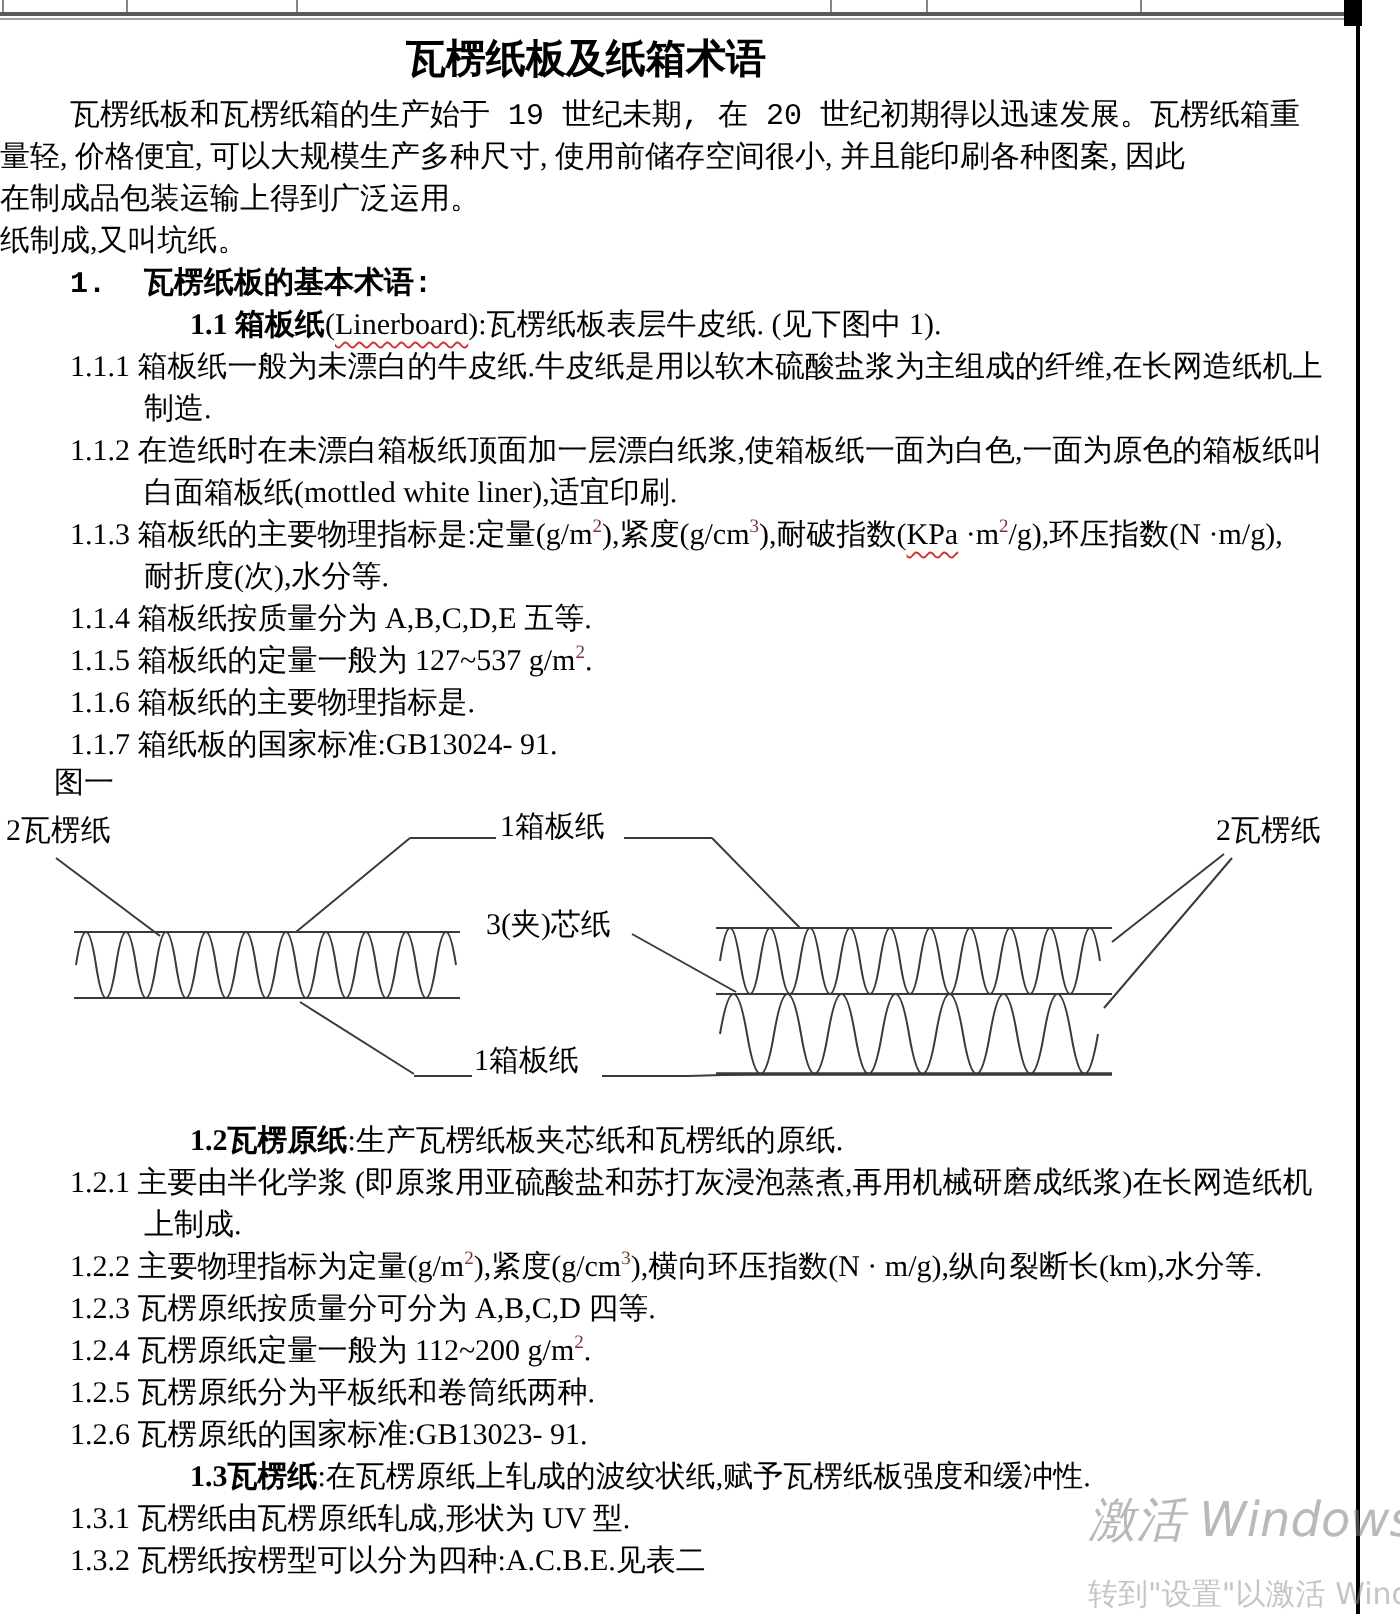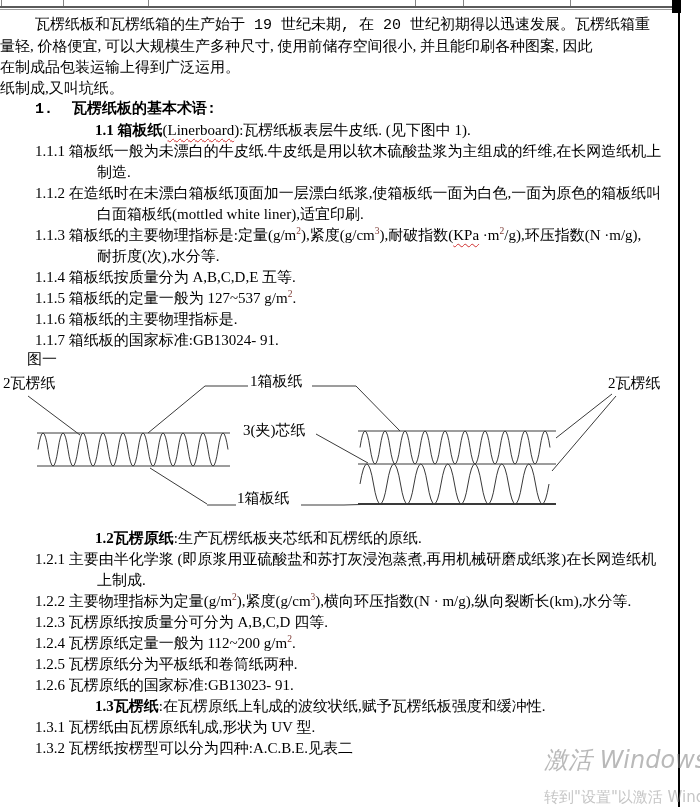--- a/index.html
+++ b/index.html
@@ -19,21 +19,21 @@
   
   .page-border { position:absolute; top:10px; left:678px; width:2px; height:797px; background:#000; z-index:4; }
   
   .doc-body { position:absolute; top:15px; left:0; width:676px; height:792px; overflow:hidden; }
   .doc-title { text-align:center; padding-right:90px; font-size:20px; font-weight:bold; height:33px; line-height:30px; }
   .ln { white-space:nowrap; height:21px; line-height:21px; font-size:15px; }
   .iP { padding-left:35px;font-family:Liberation Mono, monospace; }
   .i0 { padding-left:0; }
   .iA { padding-left:95px; }
   .iB { padding-left:35px; }
-  .iC { padding-left:97px; }
+  .iC { padding-left:72px; }
   .seg-plain { }
   .seg-bold { font-weight:bold; }
   .seg-boldnum { font-weight:bold; display:inline-block; min-width:37px; }
   .seg-spell { text-decoration:underline wavy #d03030; text-decoration-thickness:1px; text-underline-offset:3px; }
   sup.seg-sup { font-size:9.5px; color:#79352f; line-height:0; }
   
   .fig-caption { text-align:left; width:676px; height:17px; line-height:17px; font-size:15px;margin-left:27px; }
   .figure { position:relative; width:676px; height:160px; }
   .figure svg { position:absolute; top:0; left:0; }
   .flabel { position:absolute; font-size:15px; height:18px; line-height:18px; white-space:nowrap; }
@@ -56,20 +56,21 @@
     <div class="vtick" style="left:570px"></div>
     <div class="vtick" style="left:672px"></div>
     <div class="hline1"></div>
     <div class="hline2"></div>
     <div class="corner"></div>
   </div>
 
   <div class="page-border"></div>
 
   <div class="doc-body">
+    <div class="doc-title">瓦楞纸板及纸箱术语</div>
 
     <div id="lines-before">
         <div class="ln iP"><span class="seg-plain">瓦楞纸板和瓦楞纸箱的生产始于 19 世纪未期, 在 20 世纪初期得以迅速发展。瓦楞纸箱重</span></div>
         <div class="ln i0"><span class="seg-plain">量轻, 价格便宜, 可以大规模生产多种尺寸, 使用前储存空间很小, 并且能印刷各种图案, 因此</span></div>
         <div class="ln i0"><span class="seg-plain">在制成品包装运输上得到广泛运用。</span></div>
         <div class="ln i0"><span class="seg-plain">纸制成,又叫坑纸。</span></div>
         <div class="ln iP"><span class="seg-boldnum">1.</span><span class="seg-bold">瓦楞纸板的基本术语:</span></div>
         <div class="ln iA"><span class="seg-bold">1.1 </span><span class="seg-bold">箱板纸</span><span class="seg-plain">(</span><span class="seg-spell">Linerboard</span><span class="seg-plain">):瓦楞纸板表层牛皮纸. (见下图中 1).</span></div>
         <div class="ln iB"><span class="seg-plain">1.1.1 箱板纸一般为未漂白的牛皮纸.牛皮纸是用以软木硫酸盐浆为主组成的纤维,在长网造纸机上</span></div>
         <div class="ln iC"><span class="seg-plain">制造.</span></div>

